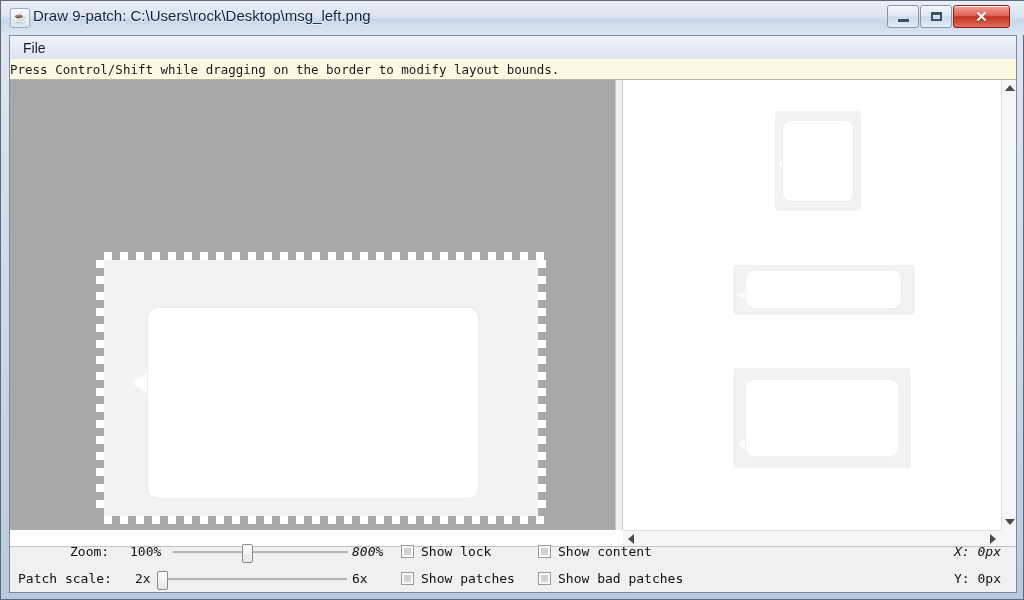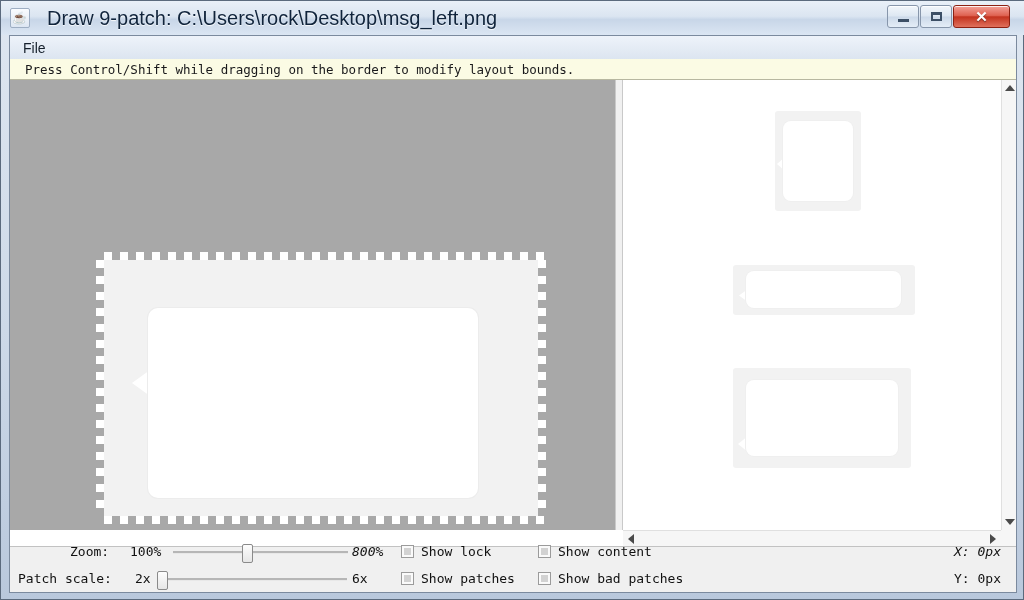--- a/index.html
+++ b/index.html
@@ -23,22 +23,22 @@
     background:linear-gradient(to bottom,#e9f0f8 0%,#dbe5f1 45%,#c8d6e8 55%,#dbe6f3 100%);
   }
   #title-icon{
     position:absolute;left:9px;top:7px;width:18px;height:18px;
     background:linear-gradient(to bottom,#fafcff,#dde6f2);
     border:1px solid #9eaec3;border-radius:2px;
     display:flex;align-items:center;justify-content:center;
     font-size:12px;color:#3b5a86;font-weight:bold;line-height:1;
   }
   #title-text{
-    position:absolute;left:46px;top:6px;
-    font-size:20px;color:#10243c;
+    position:absolute;left:32px;top:6px;
+    font-size:15px;color:#10243c;
     text-shadow:0 1px 1px rgba(255,255,255,.9);
     white-space:nowrap;
   }
   .winbtn{
     position:absolute;top:4px;height:21px;
     border:1px solid #8796ab;border-radius:3px;
     display:flex;align-items:center;justify-content:center;
     box-shadow:inset 0 1px 0 rgba(255,255,255,.85);
   }
   #btn-min{left:886px;width:30px;background:linear-gradient(to bottom,#f2f6fb 0%,#dde7f2 48%,#ccd9e9 52%,#e4edf7 100%);}
@@ -68,21 +68,21 @@
   }
   #menu-file{left:6px;}
 
   
   #infobar{
     position:absolute;left:0;top:23px;width:1006px;height:21px;
     background:#fbfbe4;
     border-bottom:1px solid #b7b7a0;
     font-family:"DejaVu Sans Mono","Liberation Mono",monospace;
     font-size:12.5px;color:#19191b;
-    display:flex;align-items:center;padding-left:15px;box-sizing:border-box;
+    display:flex;align-items:center;padding-left:0;box-sizing:border-box;
     white-space:nowrap;
   }
 
   
   #editor-pane{
     position:absolute;left:0;top:44px;width:605px;height:450px;
     background:#a8a8a8;overflow:hidden;
   }
   #divider{
     position:absolute;left:605px;top:44px;width:8px;height:450px;

